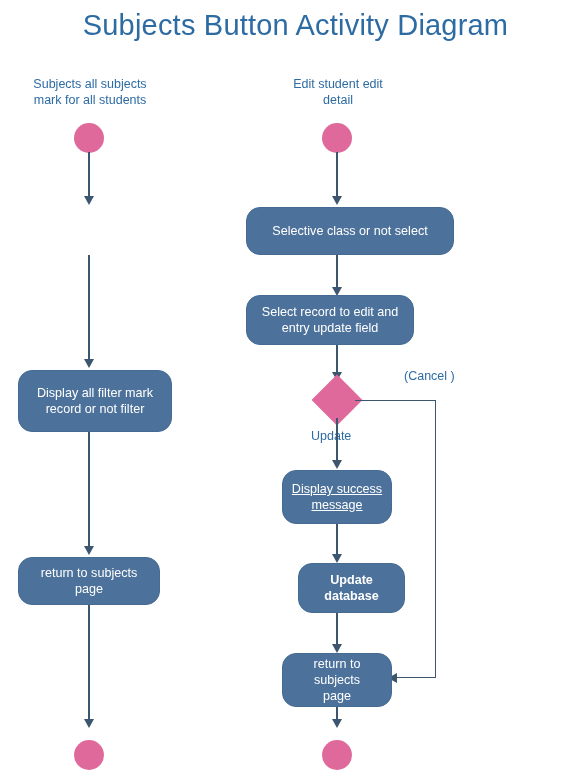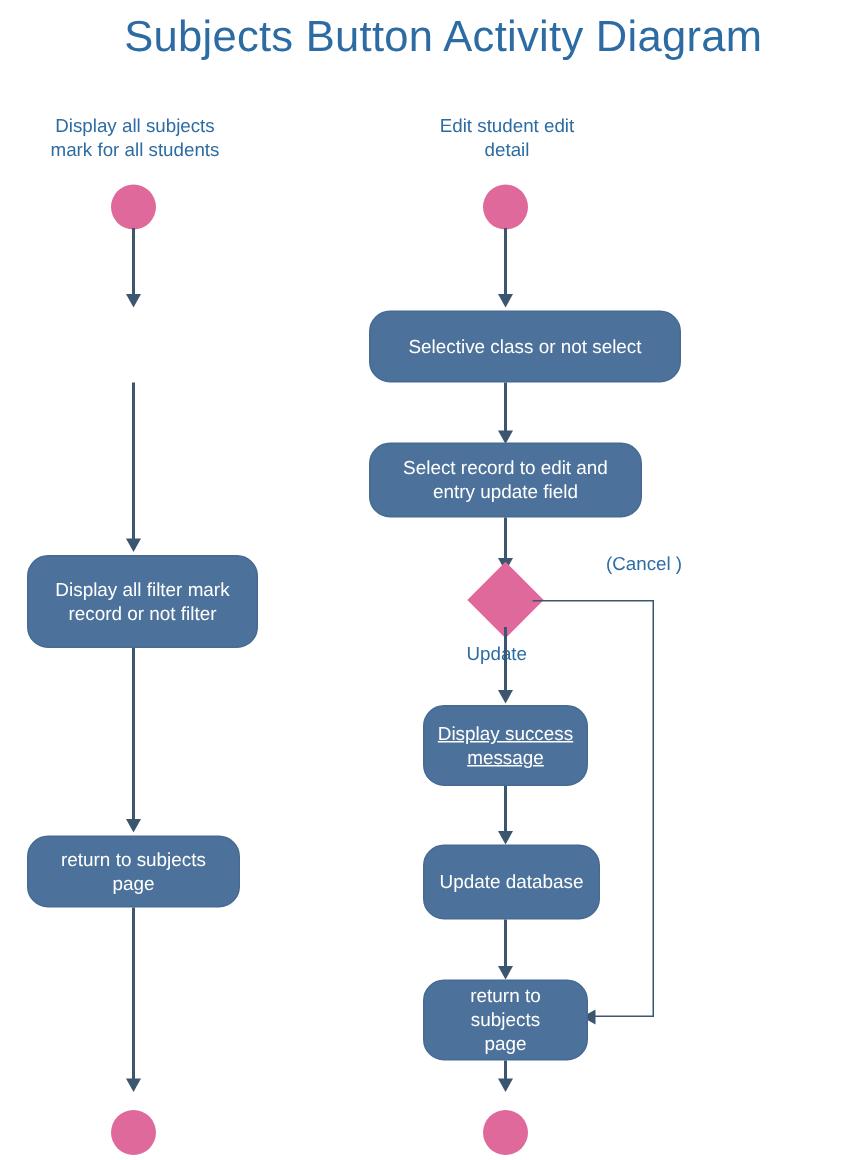--- a/index.html
+++ b/index.html
@@ -115,21 +115,21 @@
     white-space: pre;
   }
 </style>
 </head>
 <body>
 
 <div id="canvas">
 
   <div class="diagram-title">Subjects Button Activity Diagram</div>
 
-  <div class="lane-caption" id="lane-caption-left">Display all subjects
+  <div class="lane-caption" id="lane-caption-left">Subjects all subjects
 mark for all students</div>
 
   <div class="lane-caption" id="lane-caption-right">Edit student edit
 detail</div>
 
   <div class="node-circle" style="left:66px; top:123px; width:30px; height:30px;"></div>
 
   <div class="edge-v" style="left:80.3px; top:152px; height:45px;"></div>
   <div class="arrowhead-down" style="left:76px; top:196px;"></div>
 
@@ -154,21 +154,21 @@
   <div class="node-circle" style="left:314px; top:123px; width:30px; height:30px;"></div>
 
   <div class="edge-v" style="left:328.3px; top:152px; height:45px;"></div>
   <div class="arrowhead-down" style="left:324px; top:196px;"></div>
 
   <div class="action-node" style="left:238px; top:207px; width:208px; height:48px;">Selective class or not select</div>
 
   <div class="edge-v" style="left:328.3px; top:255px; height:33px;"></div>
   <div class="arrowhead-down" style="left:324px; top:287px;"></div>
 
-  <div class="action-node" style="left:238px; top:295px; width:182px; height:50px;">Select record to edit and
+  <div class="action-node" style="left:238px; top:295px; width:168px; height:50px;">Select record to edit and
 entry update field</div>
 
   <div class="edge-v" style="left:328.3px; top:345px; height:30px;"></div>
   <div class="arrowhead-down" style="left:324px; top:372px;"></div>
 
   <div class="node-diamond" style="left:311px; top:382px; width:36px; height:36px;"></div>
 
   <div class="edge-label" style="left:303px; top:429px;">Update</div>
 
   <div class="edge-label" style="left:396px; top:369px;">(Cancel )</div>
@@ -180,21 +180,21 @@
   <div class="edge-v" style="left:426.8px; top:399.5px; height:278px;"></div>
   <div class="edge-h" style="left:388px; top:677px; width:40px;"></div>
   <div class="arrowhead-left" style="left:380px; top:673px;"></div>
 
   <div class="action-node" style="left:274px; top:470px; width:110px; height:54px;text-decoration:underline;">Display success
 message</div>
 
   <div class="edge-v" style="left:328.3px; top:524px; height:32px;"></div>
   <div class="arrowhead-down" style="left:324px; top:554px;"></div>
 
-  <div class="action-node" style="left:274px; top:563px; width:118px; height:50px;">Update database</div>
+  <div class="action-node" style="left:290px; top:563px; width:107px; height:50px;font-weight:bold;">Update database</div>
 
   <div class="edge-v" style="left:328.3px; top:613px; height:33px;"></div>
   <div class="arrowhead-down" style="left:324px; top:644px;"></div>
 
   <div class="action-node" style="left:274px; top:653px; width:110px; height:54px;">return to subjects
 page</div>
 
   <div class="edge-v" style="left:328.3px; top:707px; height:13px;"></div>
   <div class="arrowhead-down" style="left:324px; top:719px;"></div>
 

